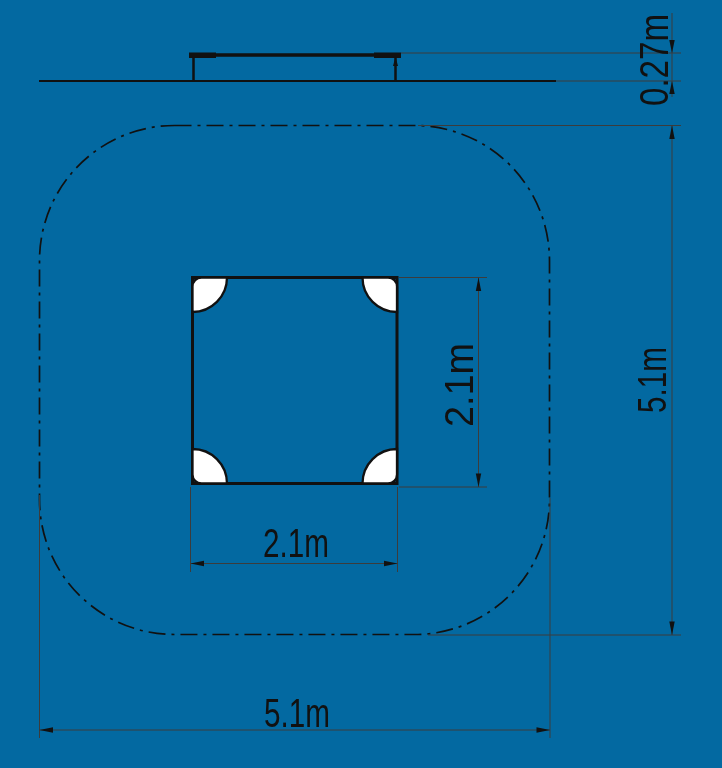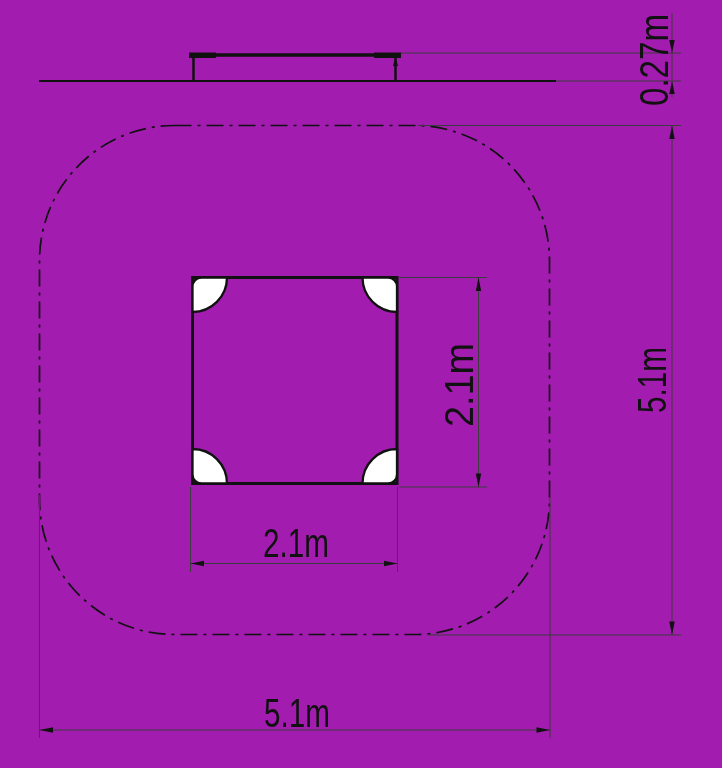--- a/index.html
+++ b/index.html
@@ -4,21 +4,21 @@
 <style>
   html, body {
     margin: 0;
     padding: 0;
     background: #ffffff;
   }
   .canvas {
     position: relative;
     width: 722px;
     height: 768px;
-    background: #a21caf;
+    background: #0369a1;
     overflow: hidden;
   }
   svg { display: block; }
   .dim-text {
     font-family: "Liberation Sans", sans-serif;
     font-size: 41px;
     fill: #111111;
   }
   .draw-line   { stroke: #111111; fill: none; }
   .thin-line   { stroke: #3c3c3c; stroke-width: 1; fill: none; }

